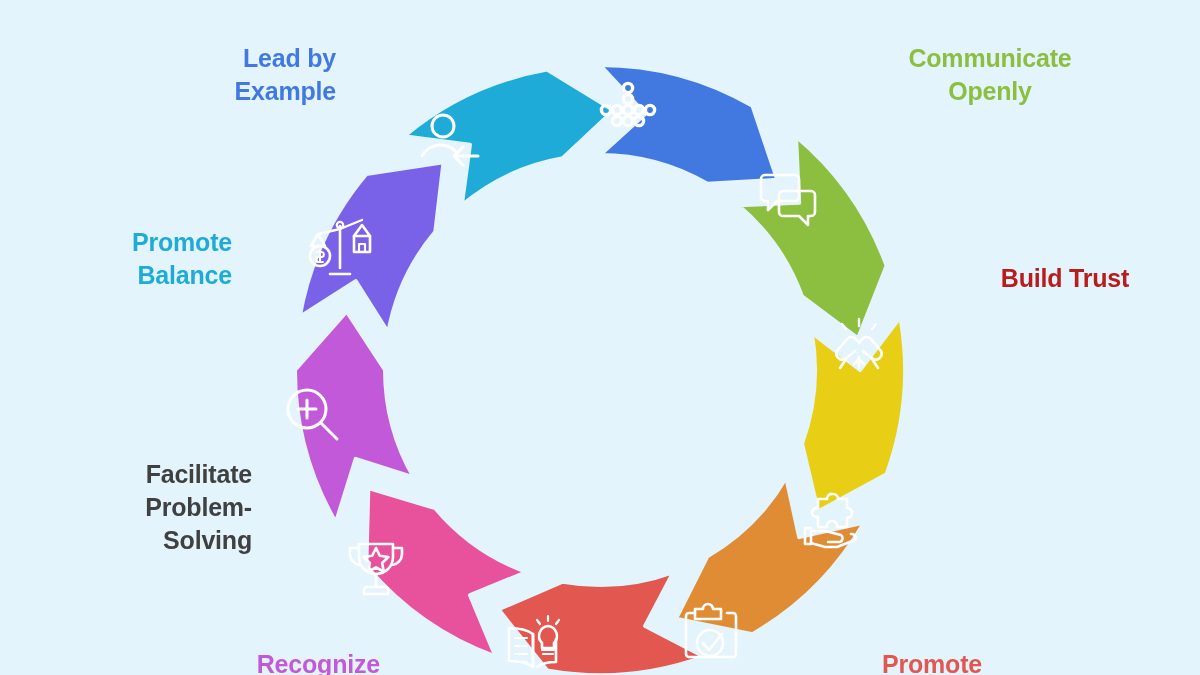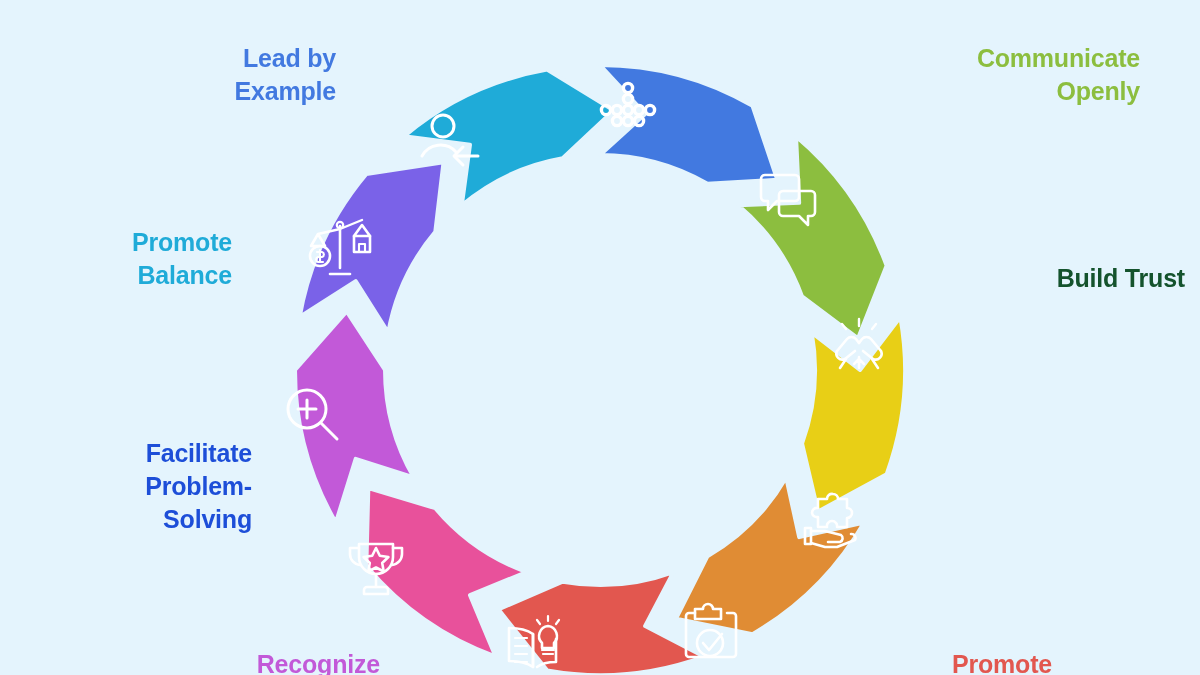--- a/index.html
+++ b/index.html
@@ -12,21 +12,21 @@
   #wheel{position:absolute;left:0;top:0;width:1200px;height:675px;}
   .lbl{
     position:absolute;
     font-weight:bold;
     font-size:25px;
     line-height:1.32;
     letter-spacing:-0.2px;
     white-space:pre-line;
   }
   .lbl.r{text-align:right;}
-  .lbl.l{text-align:right;}
+  .lbl.l{text-align:center;}
 </style>
 </head>
 <body>
 
 <div id="stage">
   <svg id="wheel" viewBox="0 0 1200 675">
       <path d="M 600 65
           A 305 305 0 0 1 752.5 105.86225184574624
           L 777.3195736162496 179.84803757901568
           L 707.5 183.8045381863457
@@ -162,19 +162,19 @@
         <path d="M 26 14 h -22" stroke-width="3"></path>
         <path d="M 11 5 l -9 9 l 9 9" stroke-width="3"></path>
       </g>
     </svg>
 <div class="lbl r" style="left: 88px; top: 42px; width: 248px; color: rgb(66, 121, 224);">Lead by
 Example</div>
     <div class="lbl l" style="left: 840px; top: 42px; width: 300px; color: rgb(140, 190, 63);">Communicate
 Openly</div>
     <div class="lbl r" style="left: 0px; top: 226px; width: 232px; color: rgb(31, 171, 216);">Promote
 Balance</div>
-    <div class="lbl l" style="left: 945px; top: 262px; width: 240px; color: #14532d;">Build Trust</div>
-    <div class="lbl r" style="left: 10px; top: 437px; width: 242px; color: #1d4ed8;">Facilitate
+    <div class="lbl l" style="left: 945px; top: 262px; width: 240px; color: #b91c1c;">Build Trust</div>
+    <div class="lbl r" style="left: 10px; top: 458px; width: 242px; color: #404040;">Facilitate
 Problem-
 Solving</div>
     <div class="lbl r" style="left: 168px; top: 648px; width: 212px; color: rgb(194, 89, 216);">Recognize</div>
     <div class="lbl l" style="left: 812px; top: 648px; width: 240px; color: rgb(226, 87, 79);">Promote</div>
   </div>
 
 </body></html>

